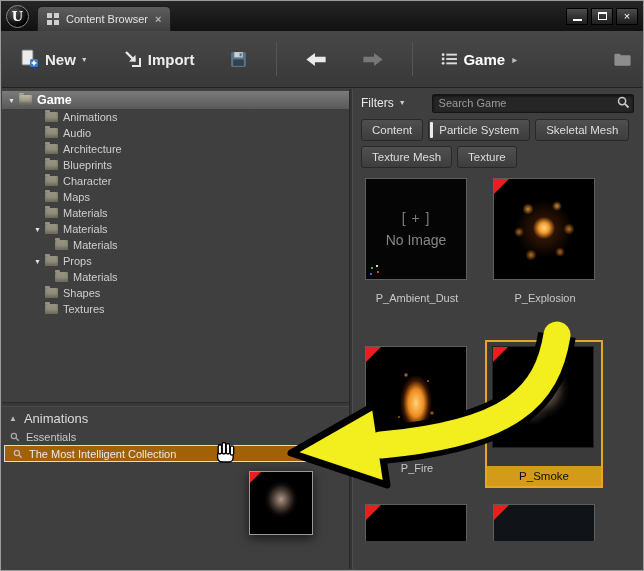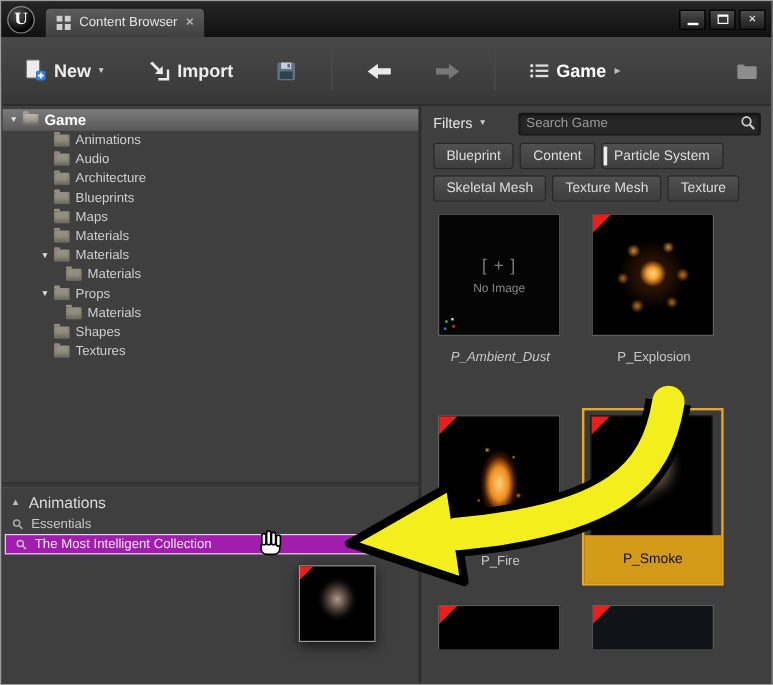--- a/index.html
+++ b/index.html
@@ -70,41 +70,41 @@
   .folder.open { background:linear-gradient(#bcb7a7,#8b8679); }
 
   
   .hsplit { height:5px; background:#383838; border-top:1px solid #2a2a2a; border-bottom:1px solid #4b4b4b; }
   .collections { height:162px; flex:none; position:relative; }
   .chead { display:flex; align-items:center; gap:7px; padding:4px 6px 3px 7px;
            color:#dcdcdc; font-size:13px; }
   .chead .tri { font-size:8px; color:#bdbdbd; }
   .citem { display:flex; align-items:center; gap:6px; height:16px; padding-left:8px;
            color:#c9c9c9; font-size:11px; }
-  .citem.highlight { border:1px solid #dadada; background:#a21caf; margin:0 2px; height:17px; color:#e8e8e8; }
+  .citem.highlight { border:1px solid #dadada; background:#a16207; margin:0 2px; height:17px; color:#e8e8e8; }
 
   
   .frow { display:flex; align-items:center; gap:26px; padding:4px 8px 3px 8px; }
   .filters-btn { display:flex; align-items:center; gap:5px; color:#e8e8e8; font-size:12px; }
   .chips { display:flex; flex-wrap:wrap; gap:5px; padding:3px 8px; }
   .chip { position:relative; background:linear-gradient(#505050,#3d3d3d); border:1px solid #282828;
           border-radius:3px; color:#dedede; font-size:11.5px; padding:4px 10px; }
   .chip.active::before { content:""; position:absolute; left:1px; top:2px; bottom:2px; width:3px;
                          background:#ececec; border-radius:1px; }
 
   
   .assets { position:absolute; left:0; right:0; top:75px; bottom:28px; overflow:hidden; }
   .thumb { position:absolute; width:102px; height:102px; background:#050505; border:1px solid #5e5e5e; }
   .alabel { position:absolute; width:128px; text-align:center; font-size:11px; color:#c8c8c8; }
   .flag { position:absolute; top:0; left:0; width:0; height:0;
           border-top:15px solid #ea1f1c; border-right:15px solid transparent; }
   .noimg-center { position:absolute; inset:0; display:flex; flex-direction:column; align-items:center;
                   justify-content:center; gap:6px; }
   .noimg-glyph { color:#7d7d7d; font-size:14px; letter-spacing:1px; }
-  .noimg-text { color:#868686; font-size:10px; }
+  .noimg-text { color:#868686; font-size:14px; }
   .dot { position:absolute; width:2px; height:2px; }
 
   .thumb.explosion { background:
       radial-gradient(circle 11px at 50% 49%, #ffd88a 0%, #f59d2e 45%, rgba(220,100,20,0) 100%),
       radial-gradient(circle 8px at 34% 30%, rgba(244,160,60,.85), transparent 70%),
       radial-gradient(circle 7px at 63% 27%, rgba(244,160,60,.85), transparent 70%),
       radial-gradient(circle 8px at 75% 50%, rgba(235,140,40,.8), transparent 70%),
       radial-gradient(circle 7px at 66% 73%, rgba(225,125,35,.8), transparent 70%),
       radial-gradient(circle 8px at 37% 76%, rgba(235,140,40,.8), transparent 70%),
       radial-gradient(circle 7px at 25% 53%, rgba(225,125,35,.8), transparent 70%),
@@ -119,21 +119,21 @@
       radial-gradient(ellipse 30px 34px at 50% 42%, rgba(193,168,150,.95) 0%, rgba(123,102,88,.6) 45%, rgba(55,45,40,.3) 70%, transparent 88%),
       radial-gradient(ellipse 18px 14px at 40% 66%, rgba(110,92,80,.45), transparent 85%), #000; }
   .thumb.fire-far { background:
       radial-gradient(ellipse 22px 12px at 50% 135%, rgba(210,125,50,.6), transparent 90%), #000; }
   .thumb.smoke-light { background:
       radial-gradient(ellipse 46px 30px at 50% 112%, #e9e9e9 0%, #9fa4a8 45%, rgba(18,20,24,0) 88%), #101418; }
 
   .selwrap { position:absolute; left:132px; top:176px; width:118px; height:148px;
              border:2px solid #e7a71f; background:#3a3a3a; }
   .selwrap .thumb { position:absolute; left:5px; top:4px; border:1px solid #222; }
-  .selband { position:absolute; left:0; right:0; bottom:0; height:40px; background:#d49a1a;
+  .selband { position:absolute; left:0; right:0; bottom:0; height:20px; background:#d49a1a;
              display:flex; align-items:center; justify-content:center; color:#101010; font-size:11.5px; }
 
   
   .statusbar { position:absolute; left:0; right:0; bottom:0; height:28px; background:#383838;
                border-top:1px solid #262626; display:flex; align-items:center; padding:0 9px;
                font-size:11px; color:#c6c6c6; }
   .sspacer { flex:1; }
   .viewopts { display:flex; align-items:center; gap:5px; }
 
   
@@ -254,20 +254,25 @@
         <span>Architecture</span>
       </div>
       <div class="trow lvl1">
         <span class="twist"></span>
           <span class="folder"></span>
         <span>Blueprints</span>
       </div>
       <div class="trow lvl1">
         <span class="twist"></span>
           <span class="folder"></span>
+        <span>Character</span>
+      </div>
+      <div class="trow lvl1">
+        <span class="twist"></span>
+          <span class="folder"></span>
         <span>Maps</span>
       </div>
       <div class="trow lvl1">
         <span class="twist"></span>
           <span class="folder"></span>
         <span>Materials</span>
       </div>
       <div class="trow lvl1">
         <span class="twist">▼</span>
         <span class="folder"></span>
@@ -335,41 +340,40 @@
       <div class="searchwrap">
         <input type="text" placeholder="Search Game" style="">
         <svg class="magicon" width="13" height="13" viewBox="0 0 12 12">
           <circle cx="4.7" cy="4.7" r="3.3" fill="none" stroke="#c9c9c9" stroke-width="1.4"></circle>
           <line x1="7.3" y1="7.3" x2="10.6" y2="10.6" stroke="#c9c9c9" stroke-width="1.7"></line>
         </svg>
       </div>
     </div>
 
     <div class="chips">
-      <div class="chip"><span>Blueprint</span></div>
       <div class="chip"><span>Content</span></div>
       <div class="chip active"><span>Particle System</span></div>
       <div class="chip"><span>Skeletal Mesh</span></div>
       <div class="chip"><span>Texture Mesh</span></div>
       <div class="chip"><span>Texture</span></div>
     </div>
 
     <div class="assets">
 
       <div class="thumb" style="left:12px; top:14px;">
         <div class="noimg-center">
           <span class="noimg-glyph">[ + ]</span>
           <span class="noimg-text">No Image</span>
         </div>
         <span class="dot" style="left:5px; bottom:10px; background:#35c435;"></span>
         <span class="dot" style="left:11px; bottom:6px; background:#d23a2e;"></span>
         <span class="dot" style="left:4px; bottom:4px; background:#3a6ad2;"></span>
         <span class="dot" style="left:10px; bottom:12px; background:#d9d9d9;"></span>
       </div>
-      <div class="alabel" style="left:0; top:128px;font-style:italic;">P_Ambient_Dust</div>
+      <div class="alabel" style="left:0; top:128px;">P_Ambient_Dust</div>
 
       <div class="thumb explosion" style="left:140px; top:14px;">
         <span class="flag"></span>
       </div>
       <div class="alabel" style="left:128px; top:128px;">P_Explosion</div>
 
       <div class="thumb fire" style="left:12px; top:182px;">
         <span class="flag"></span>
       </div>
       <div class="alabel" style="left:0; top:298px;">P_Fire</div>

